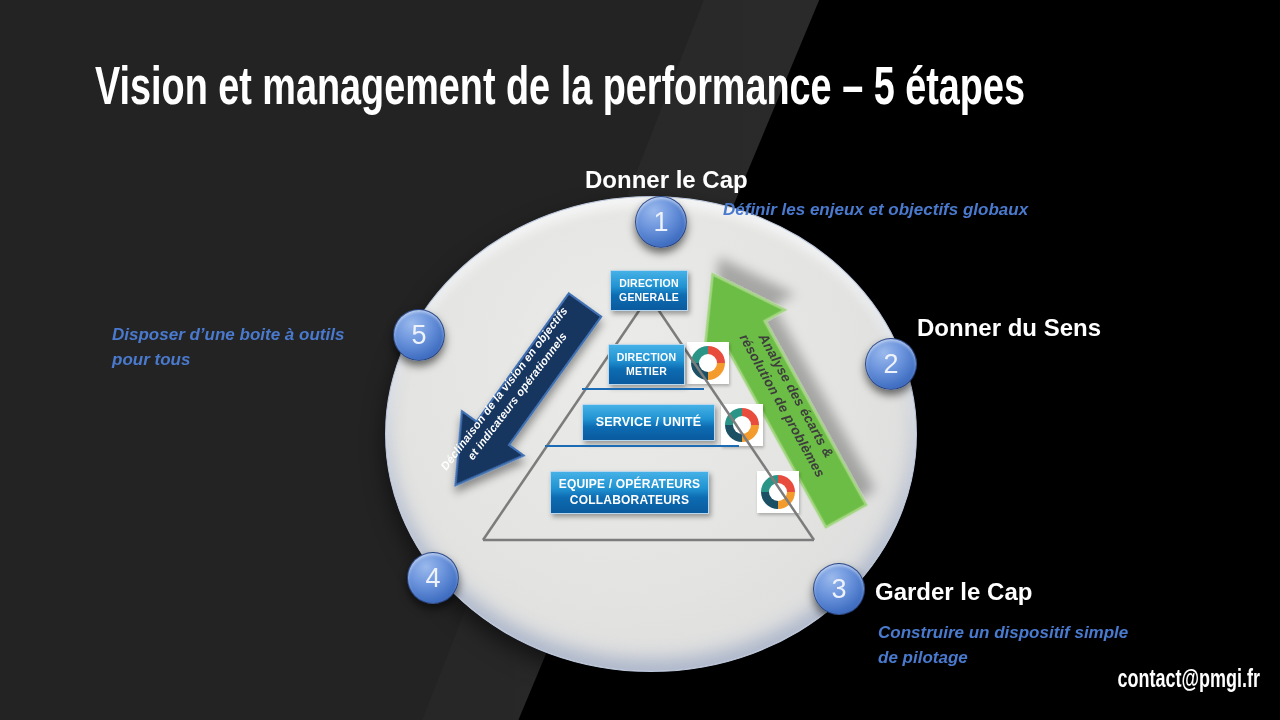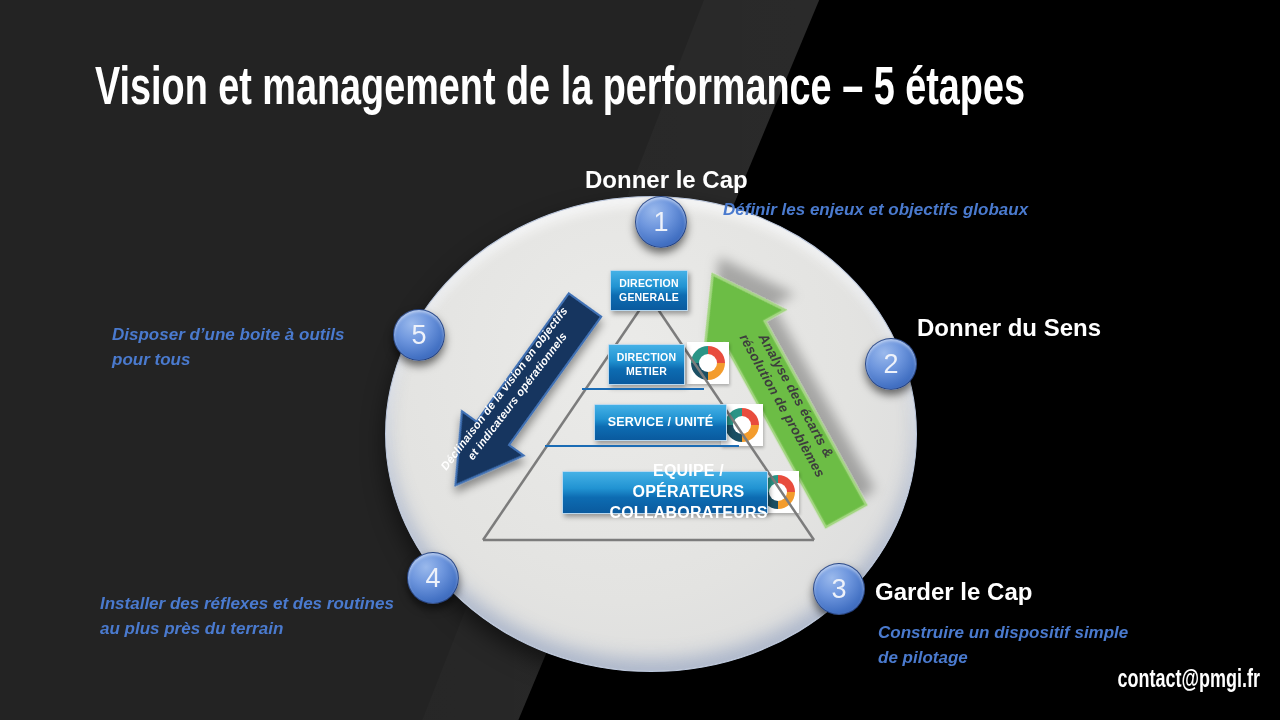--- a/index.html
+++ b/index.html
@@ -22,22 +22,22 @@
   .svg-arrows{z-index:3;}
   .svg-lines{z-index:5;}
   .arrow-text-blue{font-size:11.3px;font-weight:bold;font-style:italic;fill:#ffffff;letter-spacing:.2px;}
   .arrow-text-green{font-size:13.5px;font-weight:bold;font-style:italic;fill:#3d3d3d;letter-spacing:.2px;}
   .pyr-box{position:absolute;display:flex;align-items:center;justify-content:center;text-align:center;
            color:#fff;font-weight:bold;border-radius:1px;z-index:6;white-space:pre-line;line-height:1.3;
            background:linear-gradient(180deg,#45b1e6 0%,#2193d2 40%,#0d6cb2 62%,#0a5a9e 100%);
            border:1px solid #b9d8ef;box-shadow:2px 3px 5px rgba(0,0,0,.35);letter-spacing:.2px;}
   .box-dg{left:610px;top:270px;width:76px;height:39px;font-size:10.5px;}
   .box-dm{left:608px;top:344px;width:75px;height:39px;font-size:10.5px;}
-  .box-su{left:582px;top:404px;width:131px;height:35px;font-size:12.5px;margin-left:12px;}
-  .box-eq{left:562px;top:471px;width:157px;height:41px;font-size:16px;padding-left:47px;}
+  .box-su{left:582px;top:404px;width:131px;height:35px;font-size:12.5px;}
+  .box-eq{left:550px;top:471px;width:157px;height:41px;font-size:12px;}
   .sep{position:absolute;height:2px;background:#1b6cb5;z-index:6;}
   .sep-a{left:582px;top:388px;width:122px;}
   .sep-b{left:545px;top:445px;width:194px;}
   .wheel{position:absolute;width:42px;height:42px;background:#fff;z-index:4;box-shadow:1px 2px 3px rgba(0,0,0,.25);}
   .wheel .ring{position:absolute;left:4px;top:4px;width:34px;height:34px;border-radius:50%;
                background:conic-gradient(#e84c3d 0 25%,#f39c2d 25% 50%,#1b4f63 50% 75%,#2a9486 75% 100%);}
   .wheel .hole{position:absolute;left:12px;top:12px;width:18px;height:18px;border-radius:50%;background:#fff;}
   .wheel-1{left:687px;top:342px;} .wheel-2{left:721px;top:404px;} .wheel-3{left:757px;top:471px;}
   .badge{position:absolute;width:50px;height:50px;border-radius:50%;display:flex;align-items:center;justify-content:center;
          color:#eef2fa;font-size:27px;z-index:7;
@@ -121,19 +121,17 @@
   <div class="badge b3">3</div>
   <div class="badge b4">4</div>
   <div class="badge b5">5</div>
 
   <div class="step-title t1">Donner le Cap</div>
   <div class="step-desc d1">Définir les enjeux et objectifs globaux</div>
   <div class="step-title t2">Donner du Sens</div>
   <div class="step-title t3">Garder le Cap</div>
   <div class="step-desc d3">Construire un dispositif simple
 de pilotage</div>
-  <div class="step-desc d4">Installer des réflexes et des routines
-au plus près du terrain</div>
   <div class="step-desc d5">Disposer d’une boite à outils
 pour tous</div>
 
   <div class="contact">contact@pmgi.fr</div>
 </div>
 
 </body></html>

